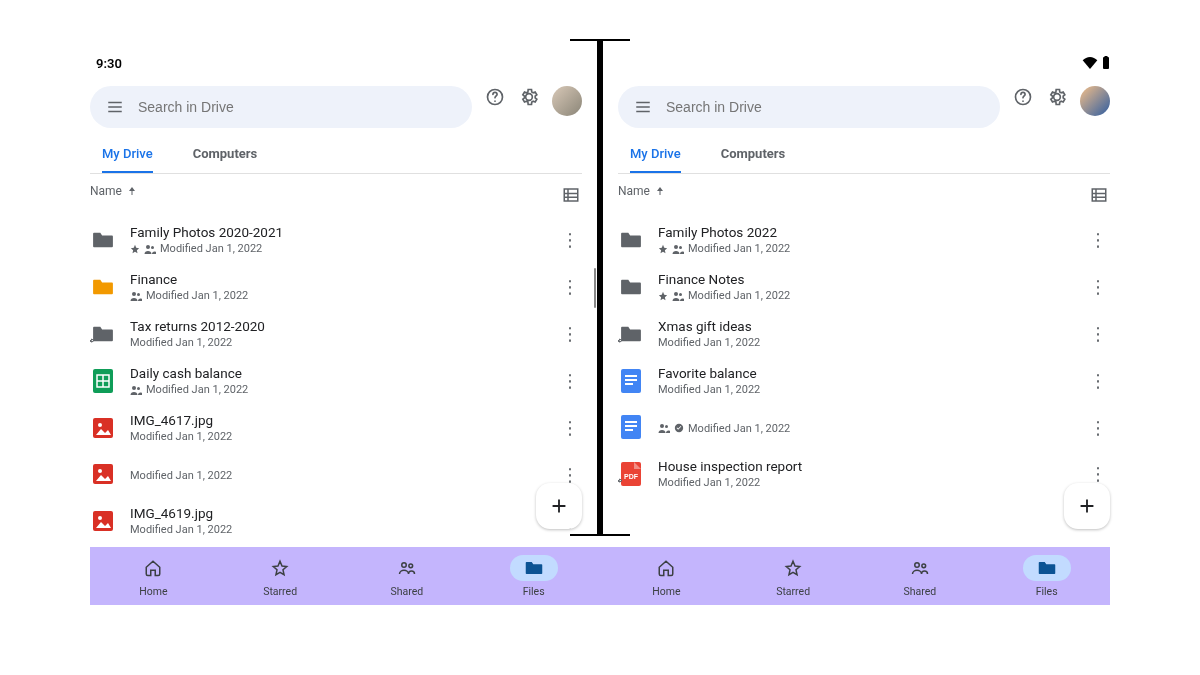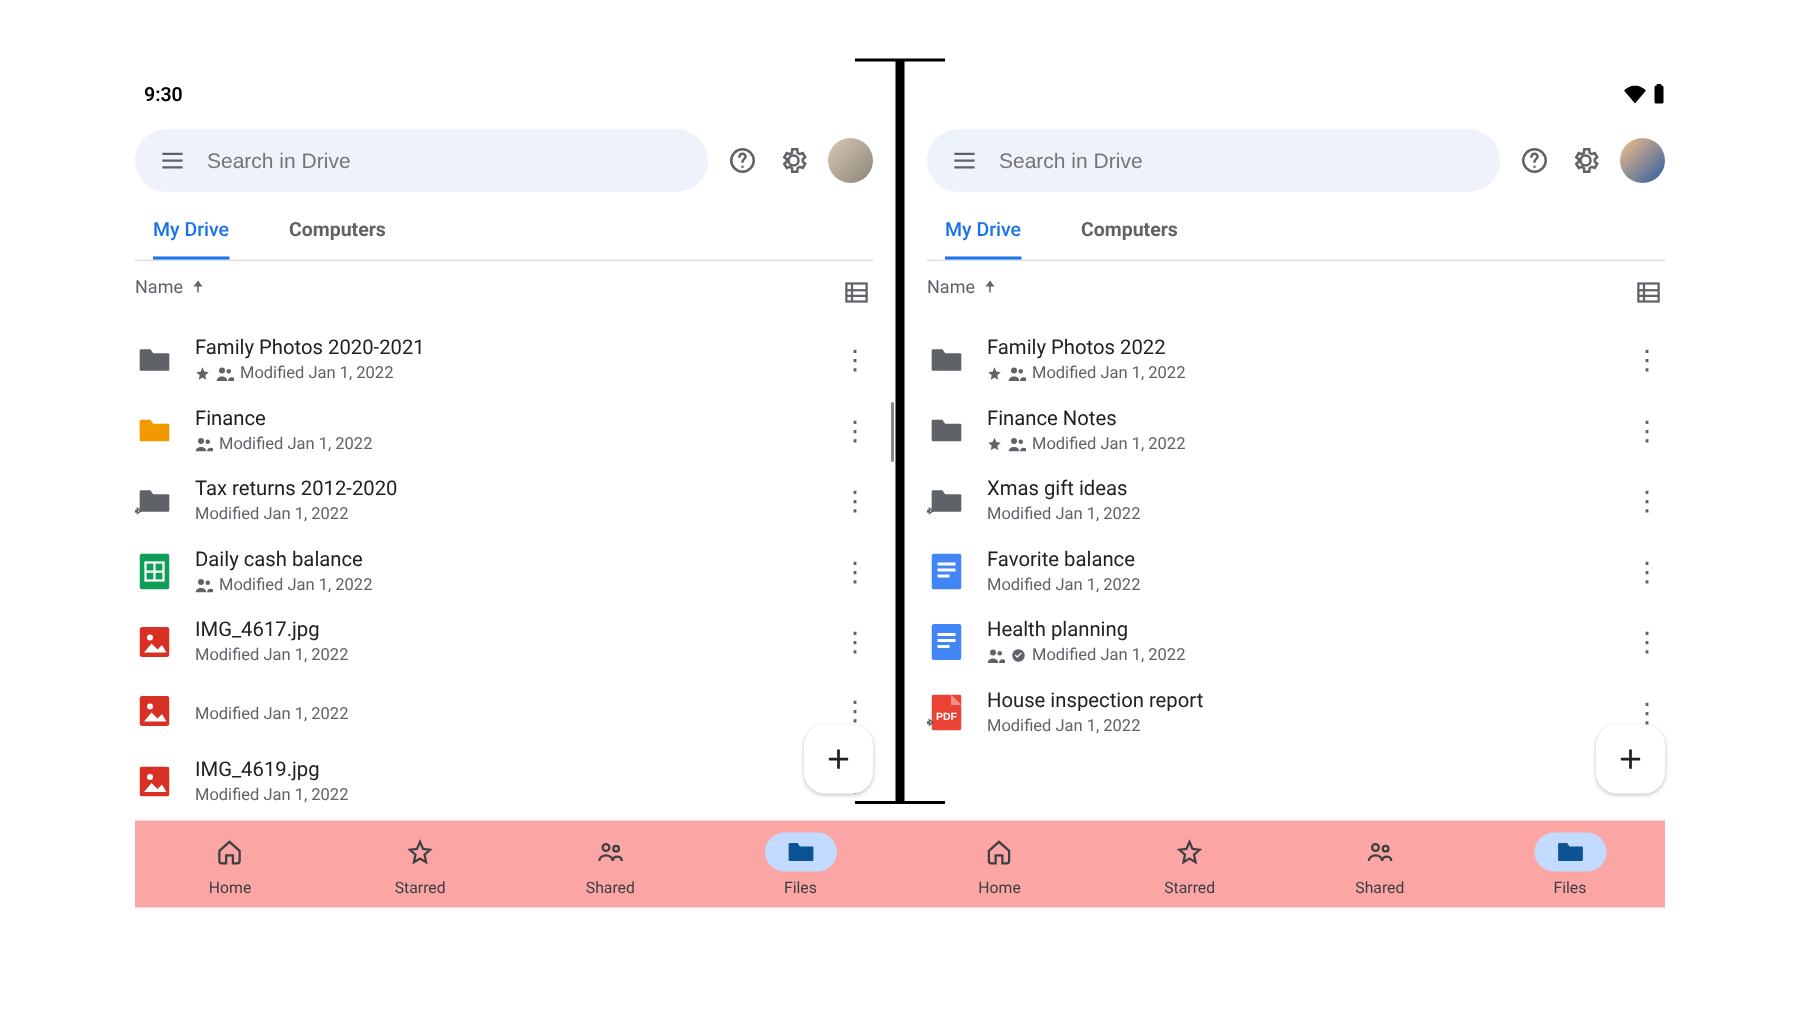--- a/index.html
+++ b/index.html
@@ -56,21 +56,20 @@
   }
   .divider::before { top:-1px; }
   .divider::after { bottom:-1px; }
   .divider-handle {
     position:absolute;
     left:-3px; top:50%; transform:translateY(-50%);
     width:2px; height:40px; background:#888; border-radius:2px;
   }
   .search-row {
     display: flex;
-    align-items: center;
     gap: 12px;
     margin-bottom: 18px;
   }
   .search-box {
     flex: 1;
     display: flex;
     align-items: center;
     background: #eef2fa;
     border-radius: 22px;
     height: 42px;
@@ -131,21 +130,21 @@
     width:46px; height:46px; border-radius:14px;
     background:#fff; box-shadow:0 1px 3px rgba(0,0,0,0.25);
     display:flex; align-items:center; justify-content:center;
     font-size:26px; color:#202124; cursor:pointer;
   }
   .pane-left .fab { right: 18px; }
   .pane-right .fab { right: 0; }
   .bottom-nav {
     position:absolute; bottom:70px; left:90px; right:90px;
     height:58px;
-    background:#fca5a5;
+    background:#c4b5fd;
     display:flex;
   }
   .nav-half { flex:1; display:flex; }
   .nav-half.left { padding-right:3px; }
   .nav-half.right{ padding-left:3px; }
   .nav-item {
     flex:1; display:flex; flex-direction:column; align-items:center; justify-content:center;
     gap:4px; font-size:10.5px; color:#3c4043; cursor:pointer;
   }
   .nav-icon-wrap {
@@ -492,21 +491,20 @@
         <div class="file-row">
           <div class="file-icon">
             <svg width="20" height="24" viewBox="0 0 20 24">
               <rect width="20" height="24" rx="2" fill="#4285f4"></rect>
               <rect x="4" y="6" width="12" height="2" fill="#fff"></rect>
               <rect x="4" y="10" width="12" height="2" fill="#fff"></rect>
               <rect x="4" y="14" width="8" height="2" fill="#fff"></rect>
             </svg>
           </div>
           <div class="file-body">
-            <div class="file-name">Health planning</div>
             <div class="file-meta">
               <svg width="12" height="10" viewBox="0 0 24 20">
                 <circle cx="8" cy="6" r="4" fill="#5f6368"></circle>
                 <circle cx="17" cy="7" r="3" fill="#5f6368"></circle>
                 <path fill="#5f6368" d="M1 20c0-4 3-6 7-6s7 2 7 6H1zM16 20c0-3 2-5 5-5 1 0 2 .3 3 .8V20h-8z"></path>
               </svg>
               <svg width="10" height="10" viewBox="0 0 24 24">
                 <circle cx="12" cy="12" r="10" fill="#5f6368"></circle>
                 <path fill="#fff" d="M10 16l-4-4 1.5-1.5L10 13l6-6L17.5 8.5z"></path>
               </svg>

